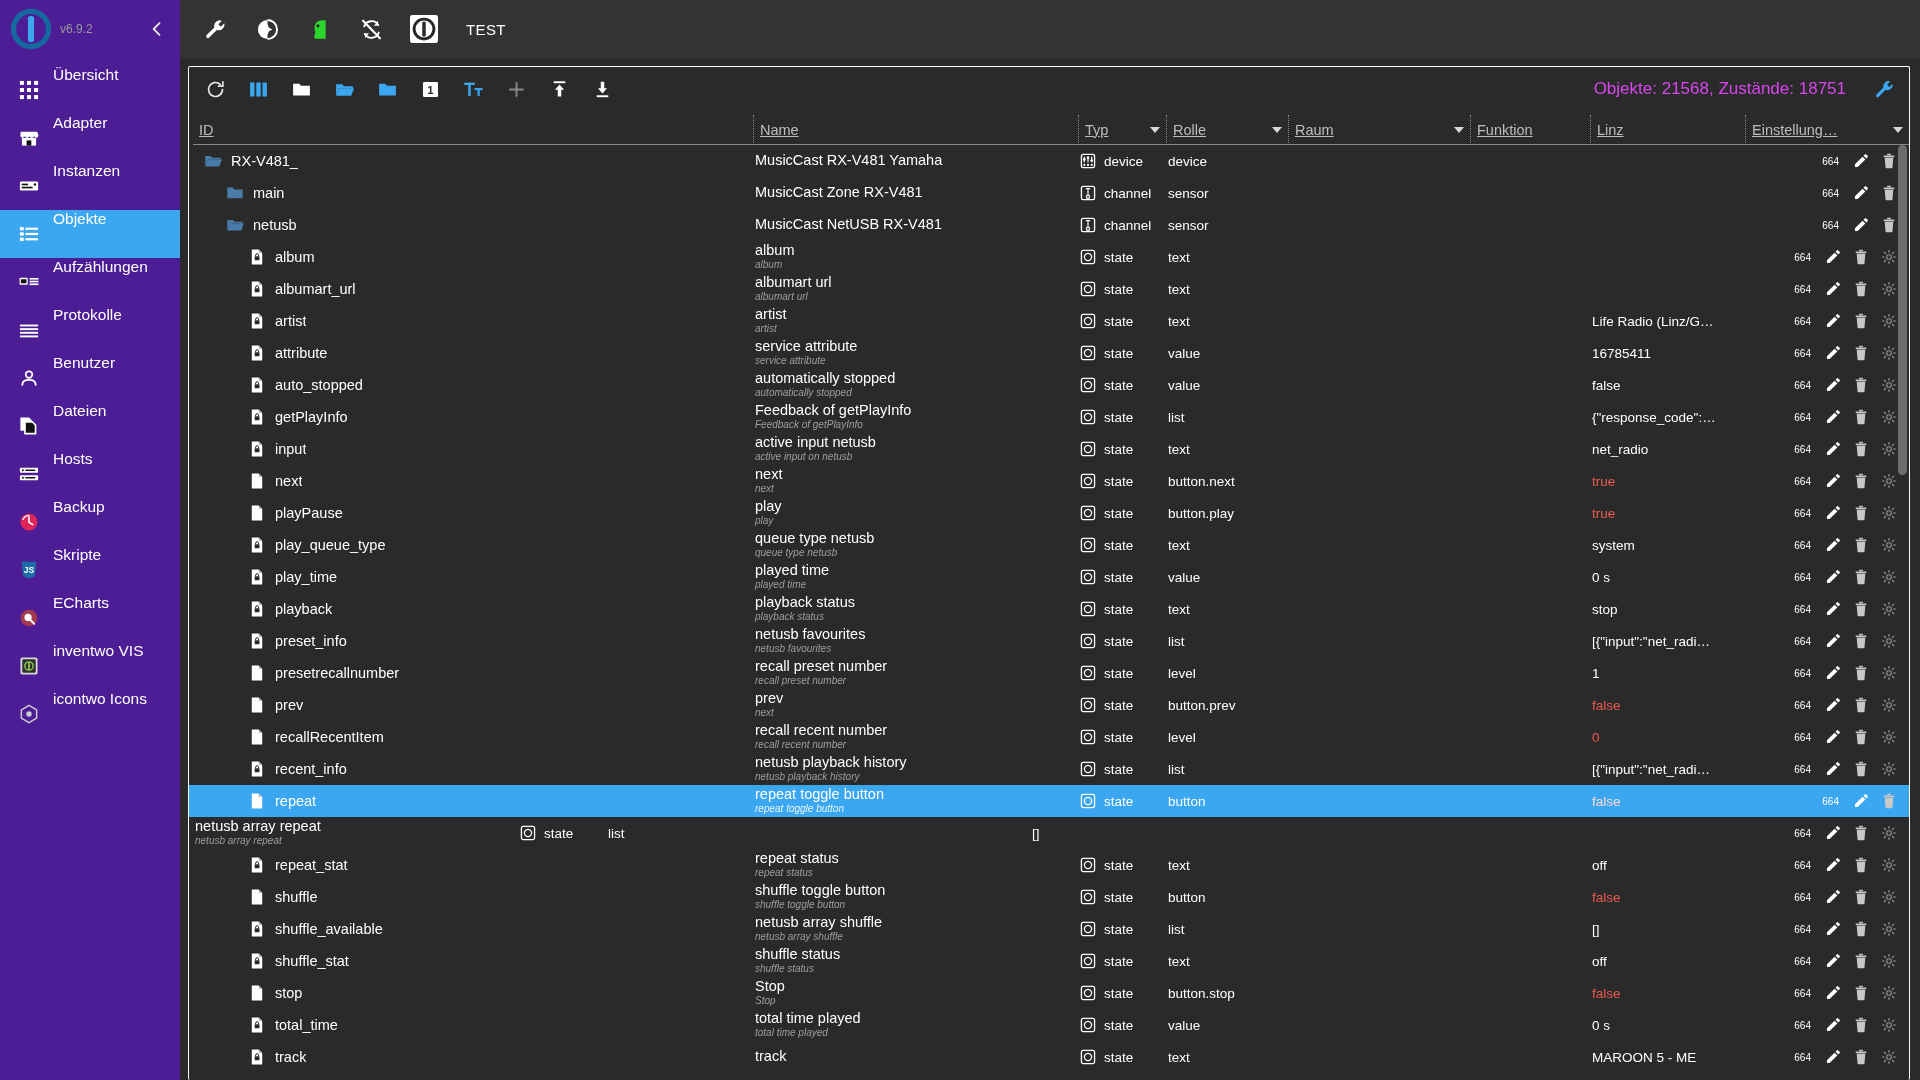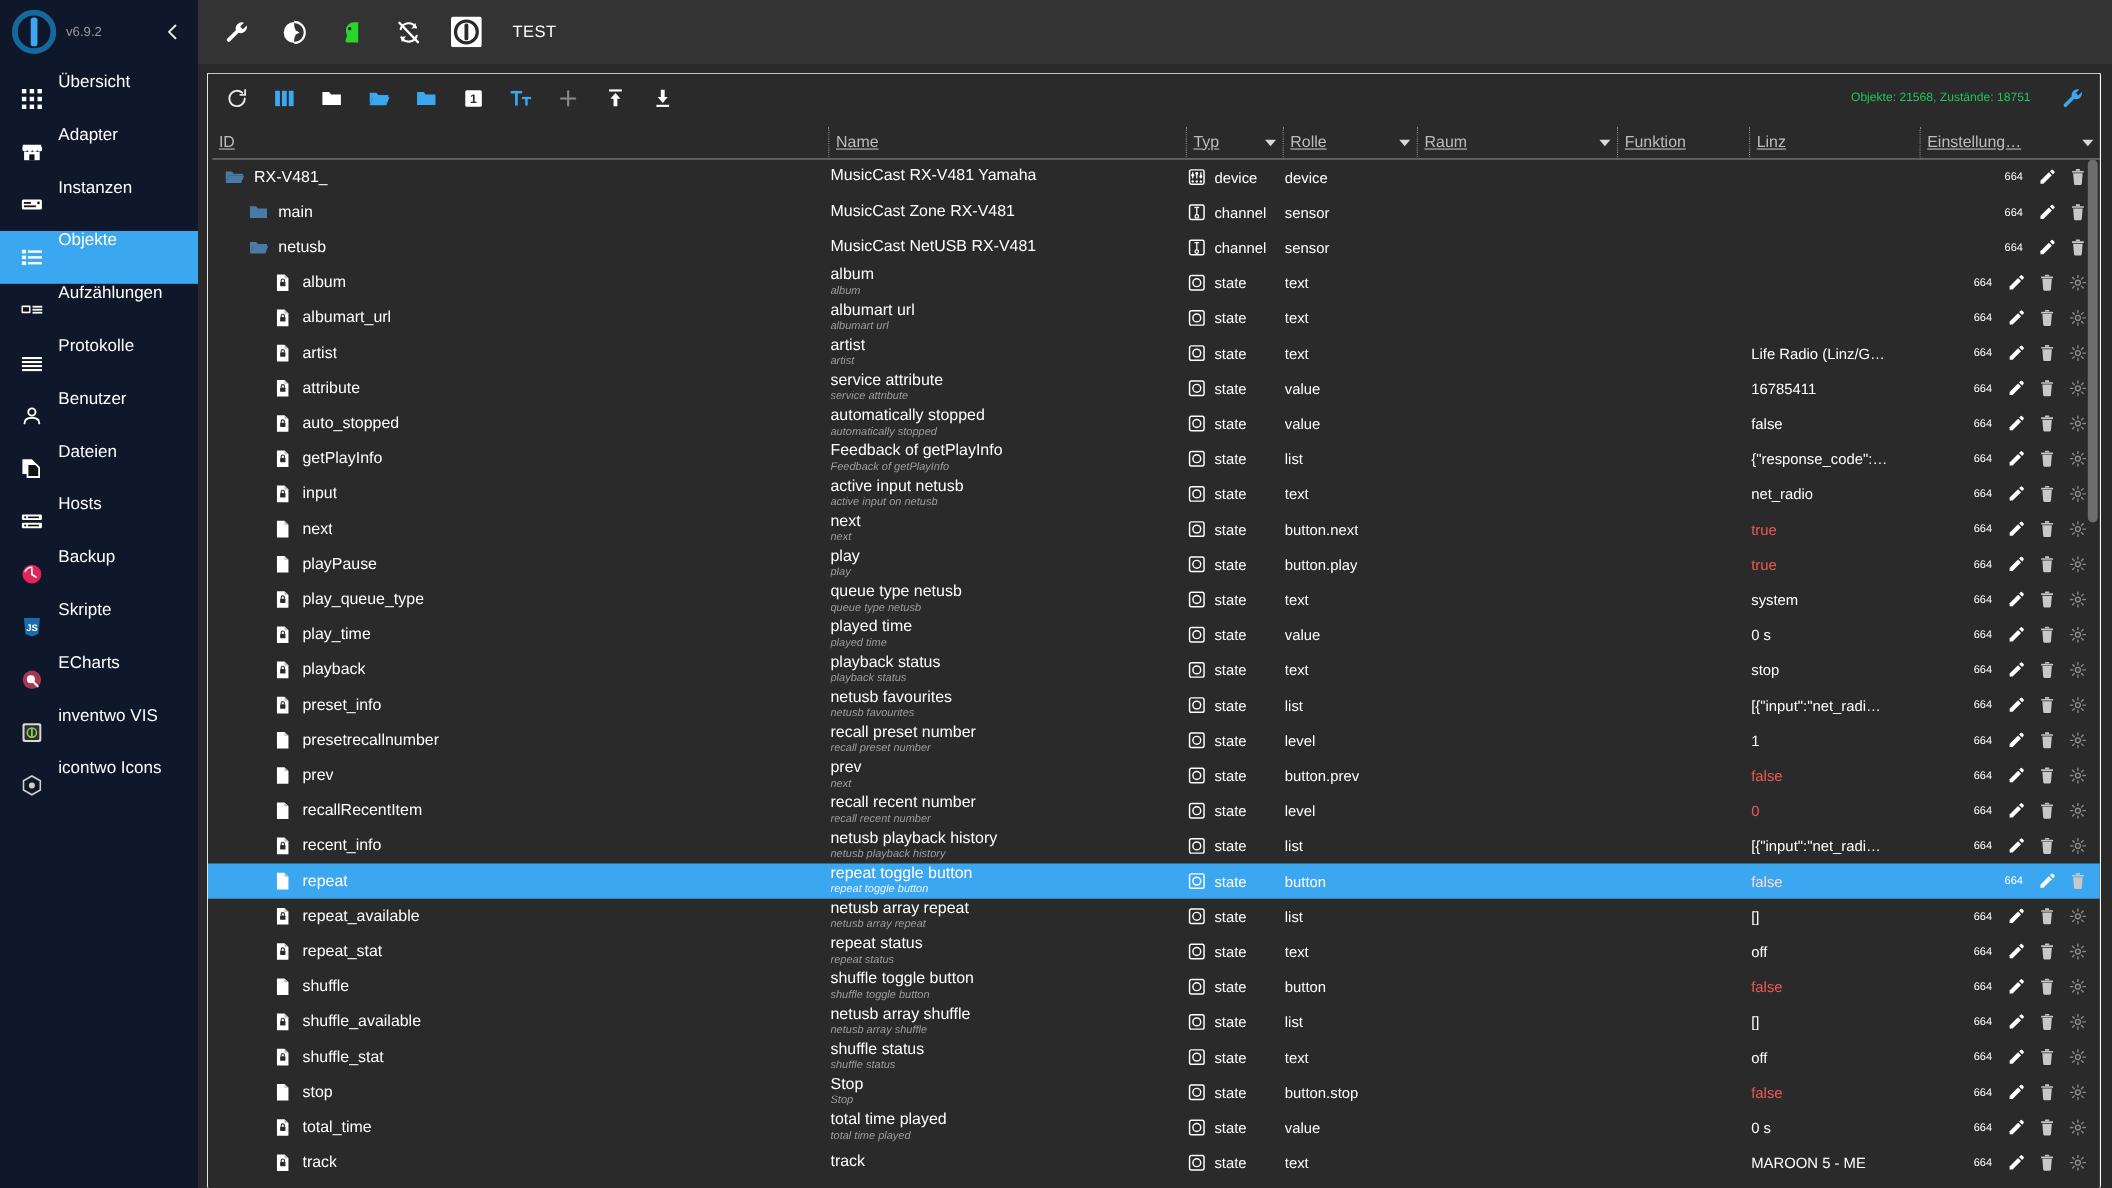--- a/index.html
+++ b/index.html
@@ -7,21 +7,21 @@
   body {
     background:#2a2a2a;
     font-family:"Liberation Sans", sans-serif;
     color:#fff;
     -webkit-font-smoothing:antialiased;
   }
   .app { display:flex; width:1920px; height:1080px; }
 
   
   .sidebar {
-    width:180px; background:#0f172a; flex:0 0 180px;
+    width:180px; background:#4c1d95; flex:0 0 180px;
     display:flex; flex-direction:column; overflow:hidden;
   }
   .brand {
     height:58px; display:flex; align-items:center; padding:0 10px; gap:8px;
     position:relative;
   }
   .logo { width:42px; height:42px; flex:0 0 42px; }
   .ver { font-size:12px; color:#9a9a9a; }
   .collapse-btn {
     margin-left:auto; width:26px; height:26px; display:flex;
@@ -52,21 +52,21 @@
     background:#2a2a2a; display:flex; flex-direction:column;
     border-radius:2px;
   }
 
   .tbl-toolbar {
     height:44px; flex:0 0 44px; display:flex; align-items:center;
     gap:19px; padding:0 14px; position:relative;
   }
   .tb-ico { width:24px; height:24px; display:flex; align-items:center; justify-content:center; cursor:pointer; }
   .obj-counts {
-    margin-left:auto; font-size:11px; color:#22c55e; white-space:nowrap;
+    margin-left:auto; font-size:17px; color:#d946ef; white-space:nowrap;
     padding-right:8px;
   }
   .wrench-right { width:22px; height:22px; display:flex; align-items:center; justify-content:center; cursor:pointer; }
 
   
   .thead {
     display:flex; align-items:flex-end; height:34px; flex:0 0 34px;
     font-size:14.5px; color:#bdbdbd; padding-left:4px;text-decoration:underline;
   }
   .th {
@@ -1691,31 +1691,20 @@
               <span class="act-ico">
                 <svg viewBox="0 0 20 20" width="16" height="16" fill="#c8c8c8">
                   <path d="M4.6 5.6h10.8l-1 12.2a1.4 1.4 0 0 1-1.4 1.3H7a1.4 1.4 0 0 1-1.4-1.3z"></path>
                   <rect x="3.2" y="3" width="13.6" height="1.9" rx="0.6"></rect>
                   <rect x="7.6" y="0.9" width="4.8" height="1.8" rx="0.6"></rect>
                 </svg>
               </span>
             </div>
           </div>
           <div class="row">
-            <div class="cell c-id" style="padding-left:58px">
-              <span class="tree-ico">
-                <svg viewBox="0 0 20 20" width="18" height="18">
-                  <path d="M4.2 1.6h7.6l4 3.9v12.9H4.2z" fill="#fff"></path>
-                  <path d="M11.8 1.6l4 3.9h-4z" fill="#bdbdbd"></path>
-                  <rect x="7.4" y="9.2" width="5.4" height="4.4" rx="0.7" fill="#2a2a2a"></rect>
-                  <path d="M8.5 9.2V7.9a1.6 1.6 0 0 1 3.2 0v1.3" fill="none" stroke="#2a2a2a" stroke-width="1.1"></path>
-                </svg>
-              </span>
-              <span class="id-text">repeat_available</span>
-            </div>
             <div class="cell c-name">
               <span class="name-wrap">
                 <span class="name-main">netusb array repeat</span>
                 <span class="sub">netusb array repeat</span>
               </span>
             </div>
             <div class="cell c-typ typ-cell">
               <span class="typ-ico"><svg viewBox="0 0 18 18" width="16" height="16">
                   <rect x="1.6" y="1.6" width="14.8" height="14.8" rx="2" fill="none" stroke="#fff" stroke-width="1.5"></rect>
                   <circle cx="9" cy="9" r="4" fill="none" stroke="#fff" stroke-width="1.5"></circle>

